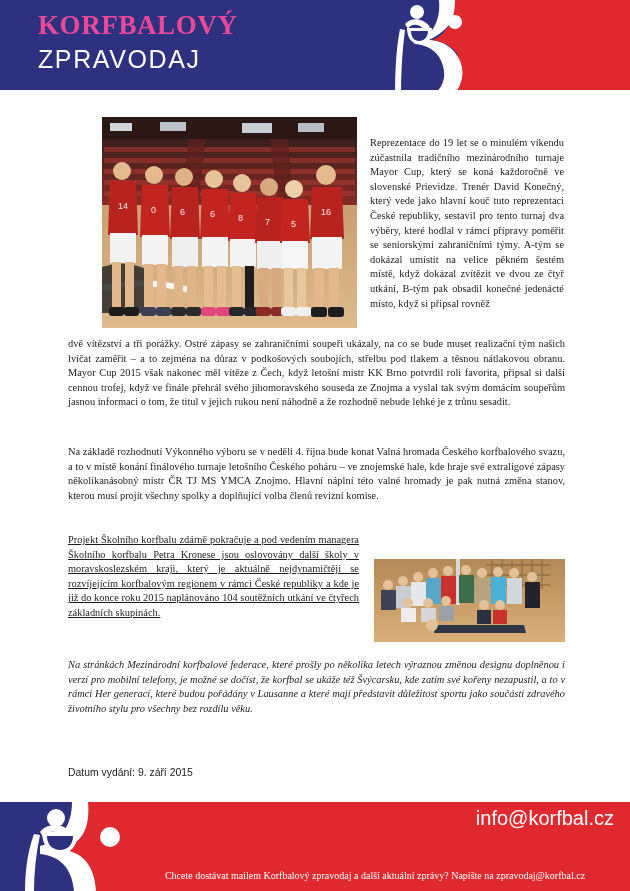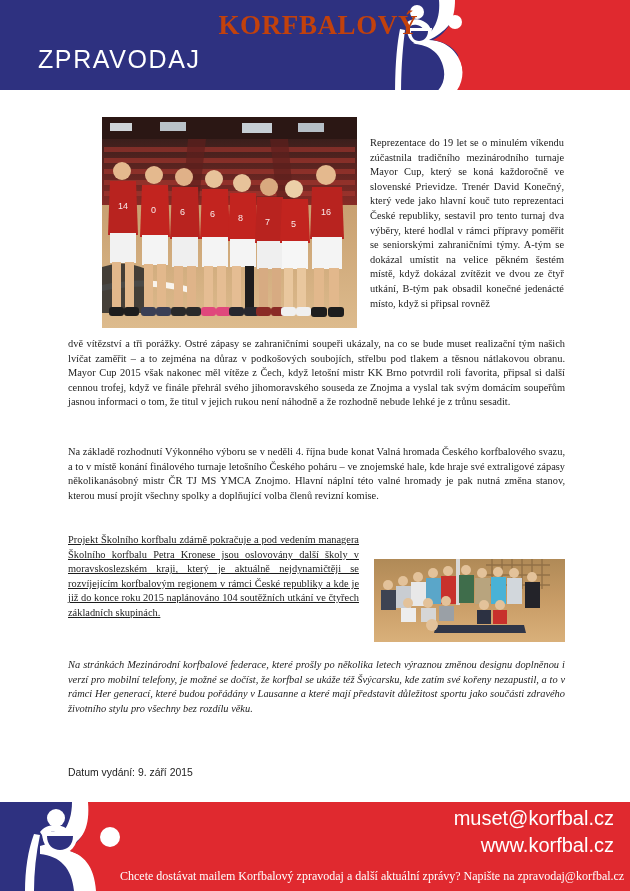--- a/index.html
+++ b/index.html
@@ -41,24 +41,23 @@
   .masthead {
     position: absolute;
     left: 38px; top: 9px;
     width: 380px;
   }
   .masthead-l1 {
     font-family: "Liberation Serif", serif;
     font-weight: bold;
     font-size: 27px;
     letter-spacing: 0.6px;
-    color: #c2410c;
+    color: #ec4899;
     line-height: 32px;
     white-space: nowrap;
-    text-align: right;
   }
   .masthead-l2 {
     font-family: "Liberation Sans", sans-serif;
     font-weight: normal;
     font-size: 25px;
     letter-spacing: 1.6px;
     color: #ffffff;
     line-height: 32px;
     margin-top: 2px;
     white-space: nowrap;
@@ -167,24 +166,24 @@
     color: #ffffff;
   }
   .contact-line {
     font-size: 20px;
     line-height: 27px;
     white-space: nowrap;
   }
   .footer-note {
     position: absolute;
     left: 0; right: 0; top: 68px;
-    text-align: left;
+    text-align: center;
     padding-left: 120px;
     font-family: "Liberation Serif", serif;
-    font-size: 12px;
+    font-size: 10px;
     line-height: 12px;
     color: #ffffff;
     white-space: nowrap;
   }
 </style>
 </head>
 <body>
 
 <div class="header">
   <div class="header-blue"></div>
@@ -448,18 +447,17 @@
     <circle cx="56" cy="16" r="9" fill="#ffffff"></circle>
     <path d="M40,30 C45,23 56,21 64,25 C72,29 76,36 75,42 L67,42 C67,36 62,31 55,30 C50,29 45,32 44,36 Z" fill="#ffffff"></path>
     <path d="M42,30 L78,30 C78,44 70,52 60,52 C50,52 42,44 42,30 Z" fill="#ffffff"></path>
     <path d="M47,34 L73,34 C73,43 67,48 60,48 C53,48 47,43 47,34 Z" fill="#2e3180"></path>
     <path d="M40,33 C36,52 34,70 34,89 L25,89 C25,68 28,48 34,32 Z" fill="#ffffff"></path>
 
     <circle cx="110" cy="35" r="10" fill="#ffffff"></circle>
   </svg>
 
   <div class="footer-contacts">
-    <div class="contact-line">muset@korfbal.cz</div>
-    <div class="contact-line">www.korfbal.cz</div>
+    <div class="contact-line">info@korfbal.cz</div>
   </div>
 
   <div class="footer-note">Chcete dostávat mailem Korfbalový zpravodaj a další aktuální zprávy? Napište na zpravodaj@korfbal.cz</div>
 </div>
 
 </body></html>

